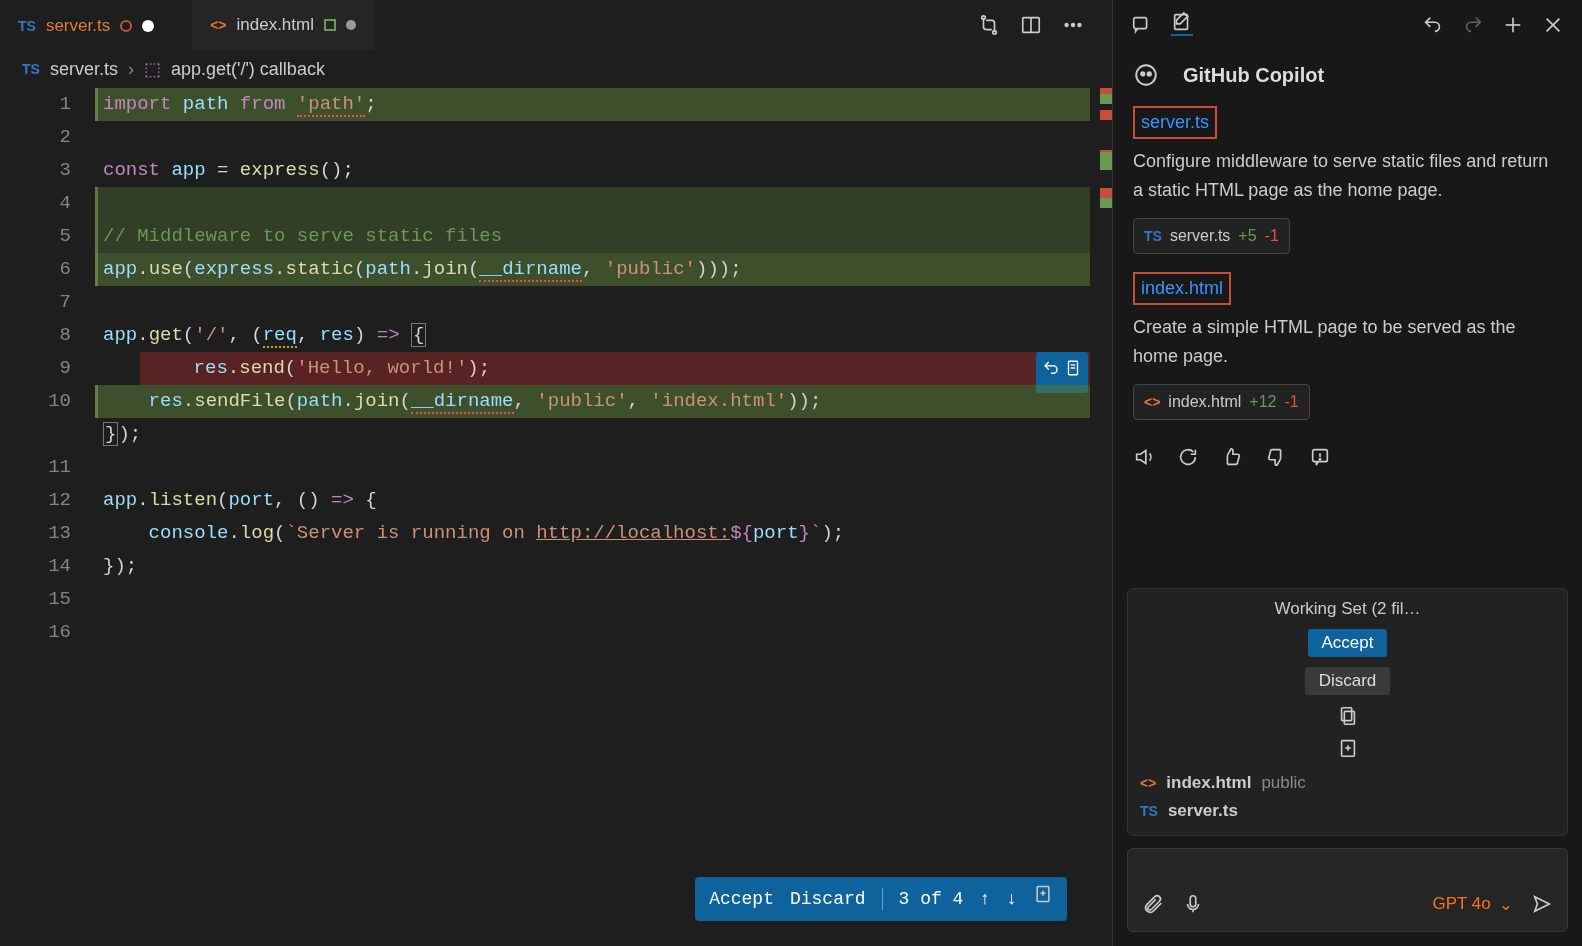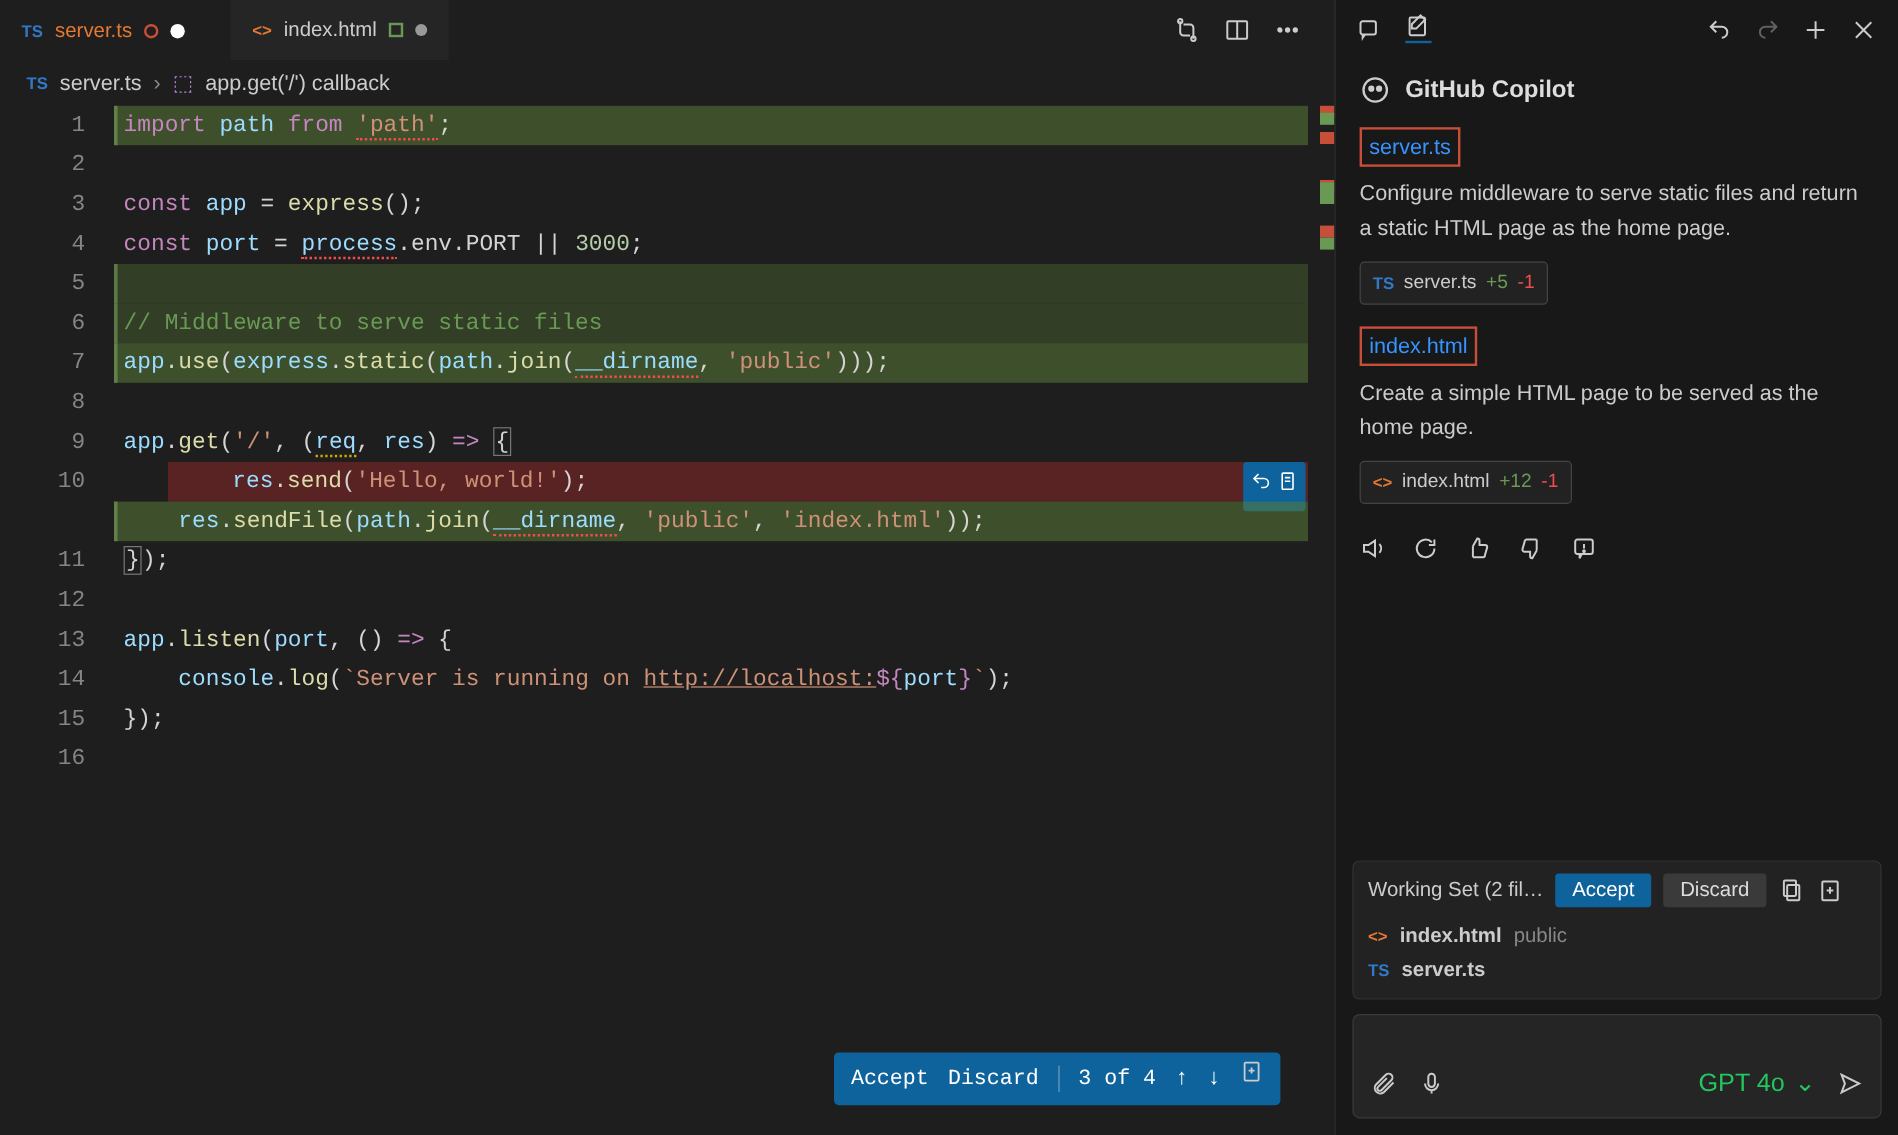--- a/index.html
+++ b/index.html
@@ -43,42 +43,42 @@
 .mm-mark { position:absolute; right:0; width:12px; height:10px; }
 .mm-red { background:#c74e39; }
 .mm-green { background:#6a9955; }
 .inline-actions { position:absolute; right:2px; top:0; display:flex; gap:4px; background:#0e639c; padding:4px 6px; border-radius:3px; }
 .inline-actions svg { width:18px; height:18px; stroke:#fff; }
 .bottom-bar { position:absolute; bottom:25px; right:45px; display:flex; align-items:center; background:#0e639c; color:#fff; border-radius:4px; height:44px; padding:0 14px; gap:16px; font-size:18px; }
 .bb-sep { width:1px; height:22px; background:rgba(255,255,255,0.4); }
 .sidebar { width:470px; background:#181818; display:flex; flex-direction:column; border-left:1px solid #333; }
 .sb-top { display:flex; align-items:center; height:50px; padding:0 18px; gap:18px; }
 .sb-top-right { margin-left:auto; display:flex; gap:18px; }
-.sb-header { display:flex; align-items:center; gap:12px; padding:12px 20px; font-size:20px; font-weight:600; color:#ddd; }
+.sb-header { display:flex; align-items:center; gap:24px; padding:12px 20px; font-size:20px; font-weight:600; color:#ddd; }
 .sb-body { flex:1; overflow:auto; padding:6px 20px; font-size:18px; line-height:1.6; }
 .file-link { color:#3794ff; cursor:pointer; display:inline-block; border:2px solid #c74e39; padding:0 6px; margin-bottom:8px; }
 .sb-text { color:#ccc; margin-bottom:14px; }
 .file-badge { display:inline-flex; align-items:center; gap:8px; border:1px solid #444; border-radius:4px; padding:4px 10px; font-size:16px; background:#222; margin-bottom:18px; }
 .add { color:#6a9955; }
 .del { color:#f14c4c; }
 .sb-icons-row { display:flex; gap:22px; padding:8px 0 16px; }
 .ws-box { margin:0 14px 12px; background:#222; border-radius:6px; padding:10px 12px; border:1px solid #333; }
-.ws-head { display:flex; align-items:center; gap:10px; margin-bottom:10px; }
+.ws-head { display:flex; align-items:center; gap:10px; margin-bottom:10px;flex-direction:column; }
 .ws-title { color:#ccc; font-size:17px; }
 .btn { padding:4px 14px; border-radius:3px; font-size:17px; cursor:pointer; border:none; }
 .btn-accept { background:#0e639c; color:#fff; }
 .btn-discard { background:#3a3a3a; color:#ddd; }
 .ws-file { display:flex; align-items:center; gap:10px; padding:4px 0; font-size:17px; }
 .ws-file-name { font-weight:600; }
 .ws-file-path { color:#888; }
 .add-files { color:#ccc; padding:6px 0; cursor:pointer; font-size:17px; }
 .input-box { margin:0 14px 14px; background:#252526; border:1px solid #3a3a3a; border-radius:6px; padding:16px 14px; }
 .input-placeholder { color:#8a8a8a; font-size:18px; }
 .input-bottom { display:flex; align-items:center; gap:18px; margin-top:28px; }
-.model-sel { margin-left:auto; display:flex; align-items:flex-end; gap:8px; color:#22c55e; font-size:21px; }
+.model-sel { margin-left:auto; display:flex; align-items:flex-start; gap:8px; color:#f97316; font-size:17px; }
 svg { stroke:#ccc; fill:none; stroke-width:1.8; }
 .matchbrace { border:1px solid #777; padding:0 1px; }
 </style>
 </head>
 <body>
 
 <div class="editor-pane">
 
   <div class="tab-bar">
     <div class="tab active">
@@ -143,21 +143,20 @@
         <div class="ln">12</div>
         <div class="ln">13</div>
         <div class="ln">14</div>
         <div class="ln">15</div>
         <div class="ln">16</div>
     </div>
     <div class="code">
       <div class="code-line hl-green"><span class="hl-indent"></span><span class="c-kw">import</span> <span class="c-id">path</span> <span class="c-kw">from</span> <span class="c-str squiggle">'path'</span><span class="c-plain">;</span></div>
       <div class="code-line"></div>
       <div class="code-line"><span class="c-kw">const</span> <span class="c-id">app</span><span class="c-plain"> = </span><span class="c-fn">express</span><span class="c-plain">();</span></div>
-      <div class="code-line"><span class="c-kw">const</span> <span class="c-id">port</span><span class="c-plain"> = </span><span class="c-id squiggle">process</span><span class="c-plain">.env.PORT || </span><span class="c-num">3000</span><span class="c-plain">;</span></div>
       <div class="code-line hl-green-light"><span class="hl-indent"></span></div>
       <div class="code-line hl-green-light"><span class="hl-indent"></span><span class="c-com">// Middleware to serve static files</span></div>
       <div class="code-line hl-green"><span class="hl-indent"></span><span class="c-id">app</span><span class="c-plain">.</span><span class="c-fn">use</span><span class="c-plain">(</span><span class="c-id">express</span><span class="c-plain">.</span><span class="c-fn">static</span><span class="c-plain">(</span><span class="c-id">path</span><span class="c-plain">.</span><span class="c-fn">join</span><span class="c-plain">(</span><span class="c-id squiggle">__dirname</span><span class="c-plain">, </span><span class="c-str">'public'</span><span class="c-plain">)));</span></div>
       <div class="code-line"></div>
       <div class="code-line"><span class="c-id">app</span><span class="c-plain">.</span><span class="c-fn">get</span><span class="c-plain">(</span><span class="c-str">'/'</span><span class="c-plain">, (</span><span class="c-id squiggle-y">req</span><span class="c-plain">, </span><span class="c-id">res</span><span class="c-plain">) </span><span class="c-kw">=&gt;</span><span class="c-plain"> </span><span class="c-plain matchbrace">{</span></div>
       <div class="code-line hl-red"><span class="c-plain">    </span><span class="c-id">res</span><span class="c-plain">.</span><span class="c-fn">send</span><span class="c-plain">(</span><span class="c-str">'Hello, world!'</span><span class="c-plain">);</span>
         <div class="inline-actions">
           <div><svg viewBox="0 0 24 24">
                 <path d="M9 14L4 9l5-5M4 9h11a5 5 0 0 1 0 10h-3"></path>
               </svg></div>

